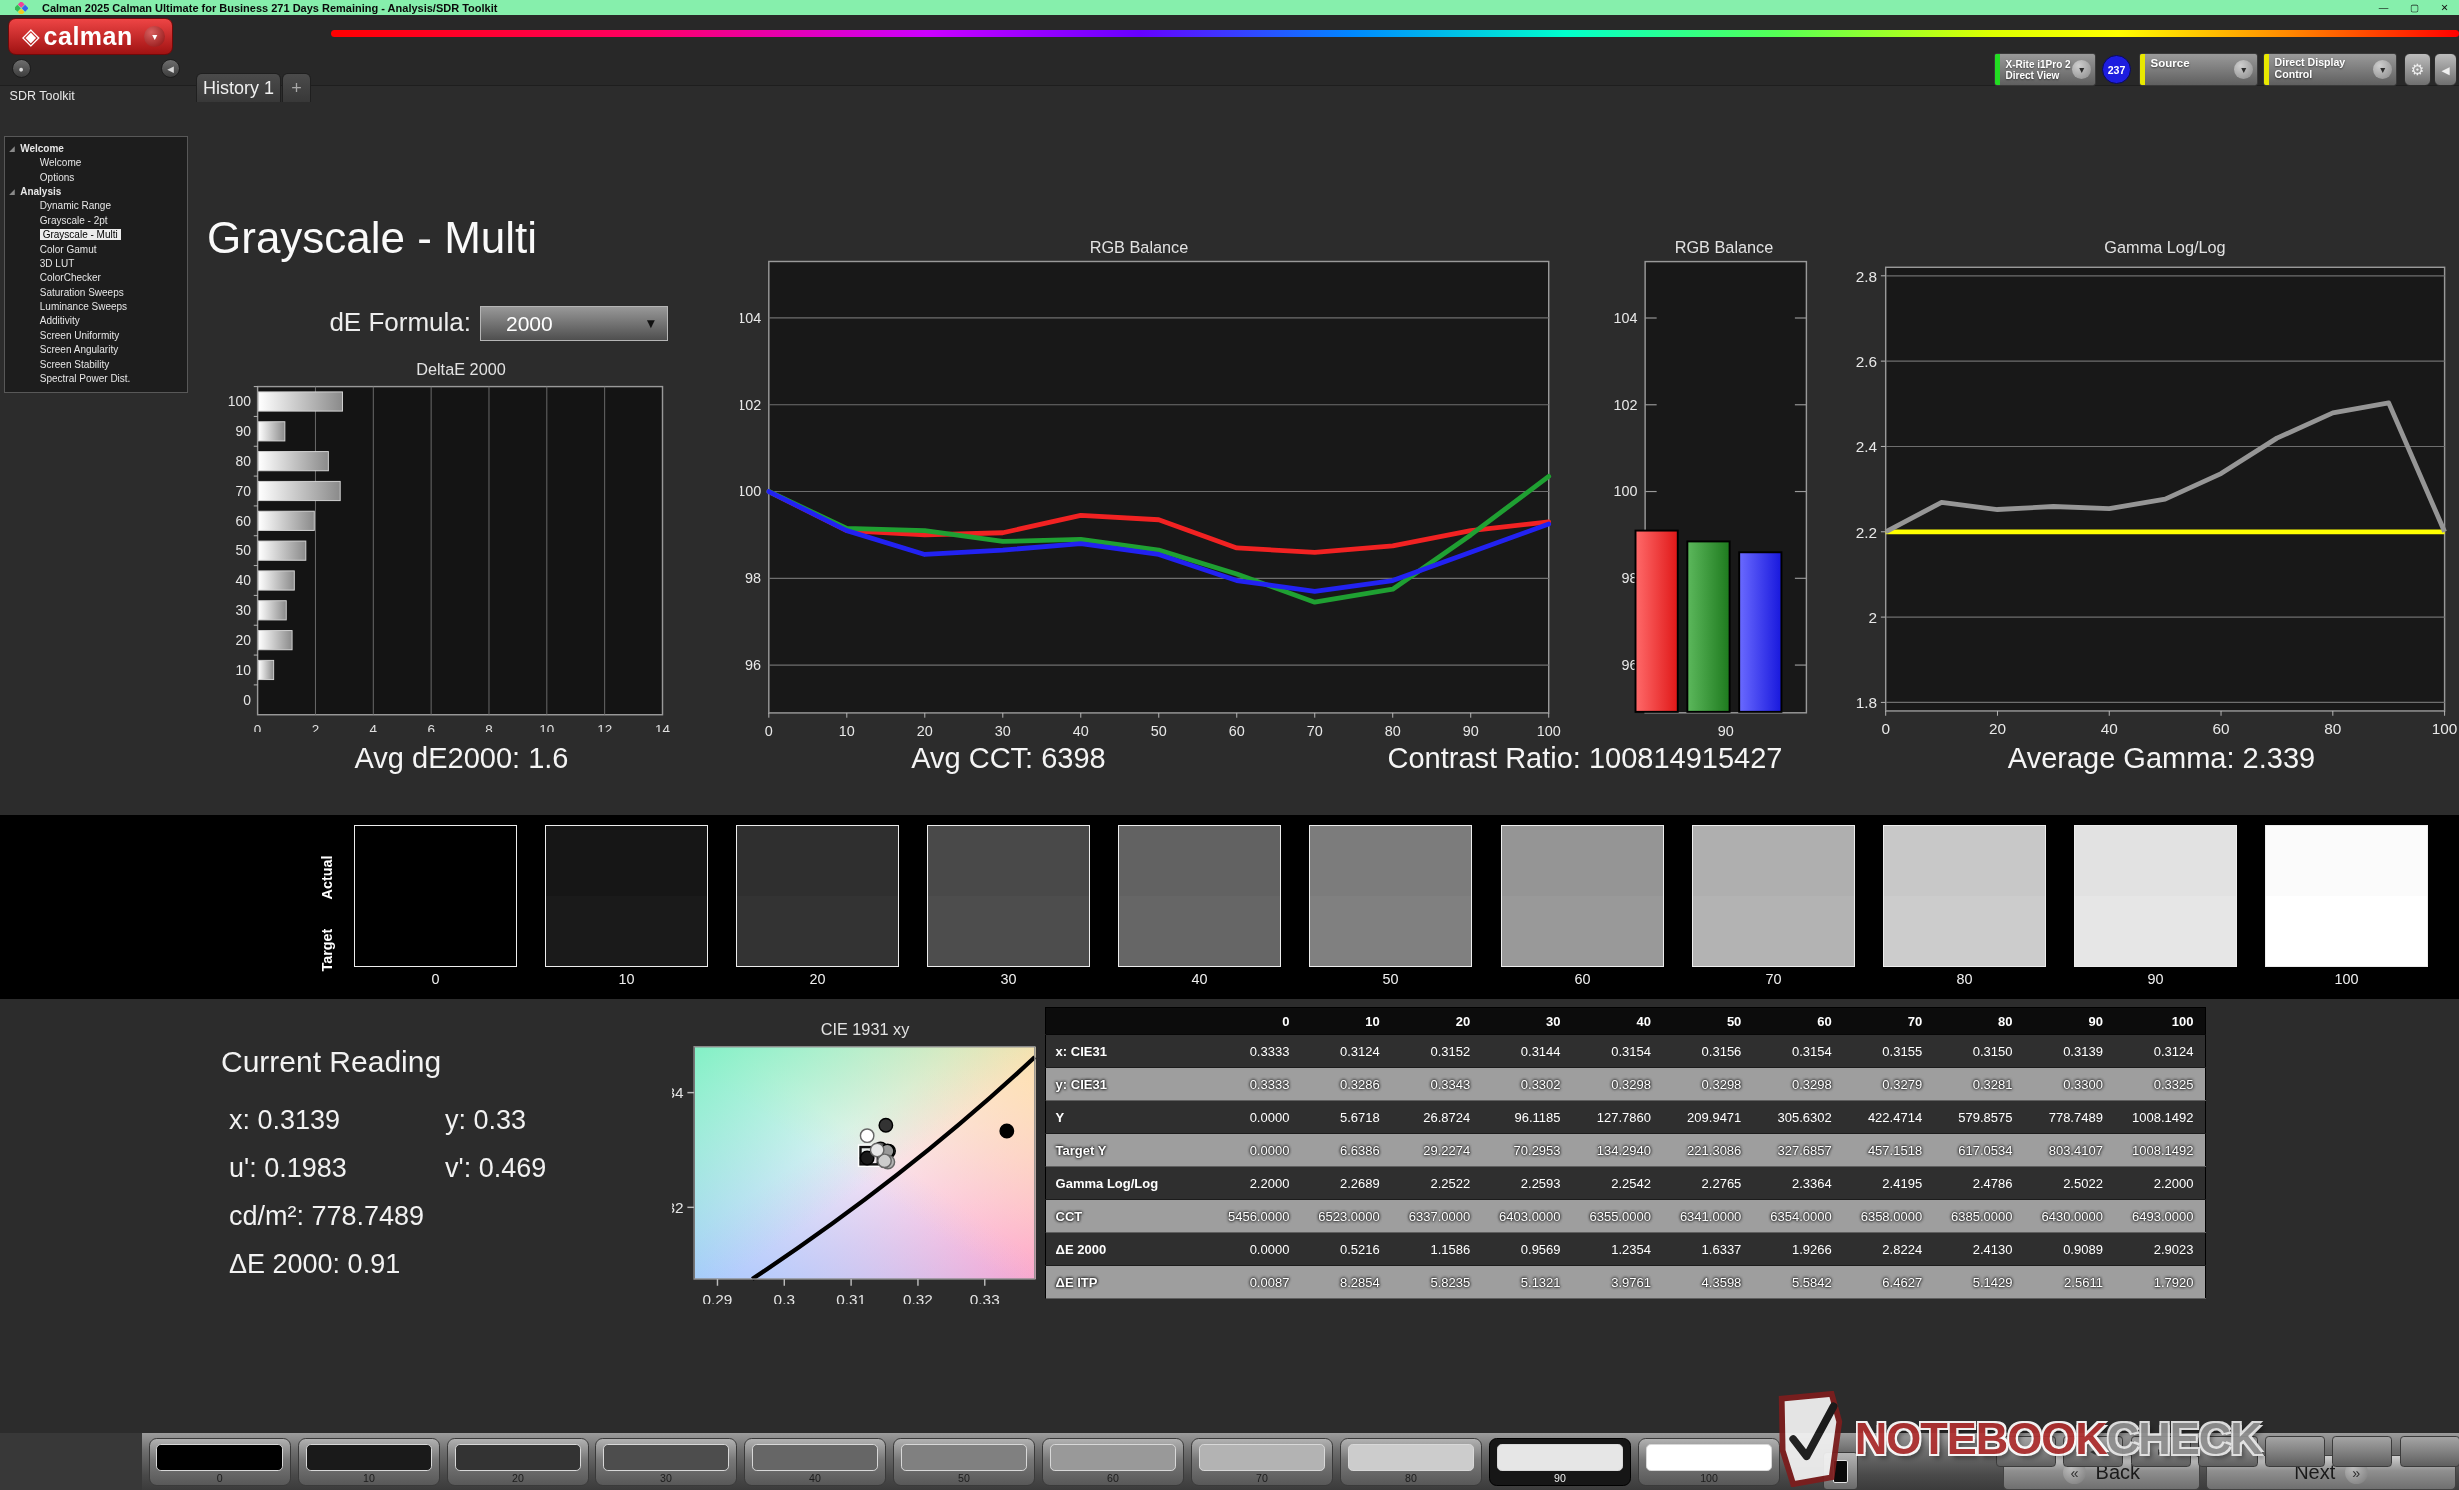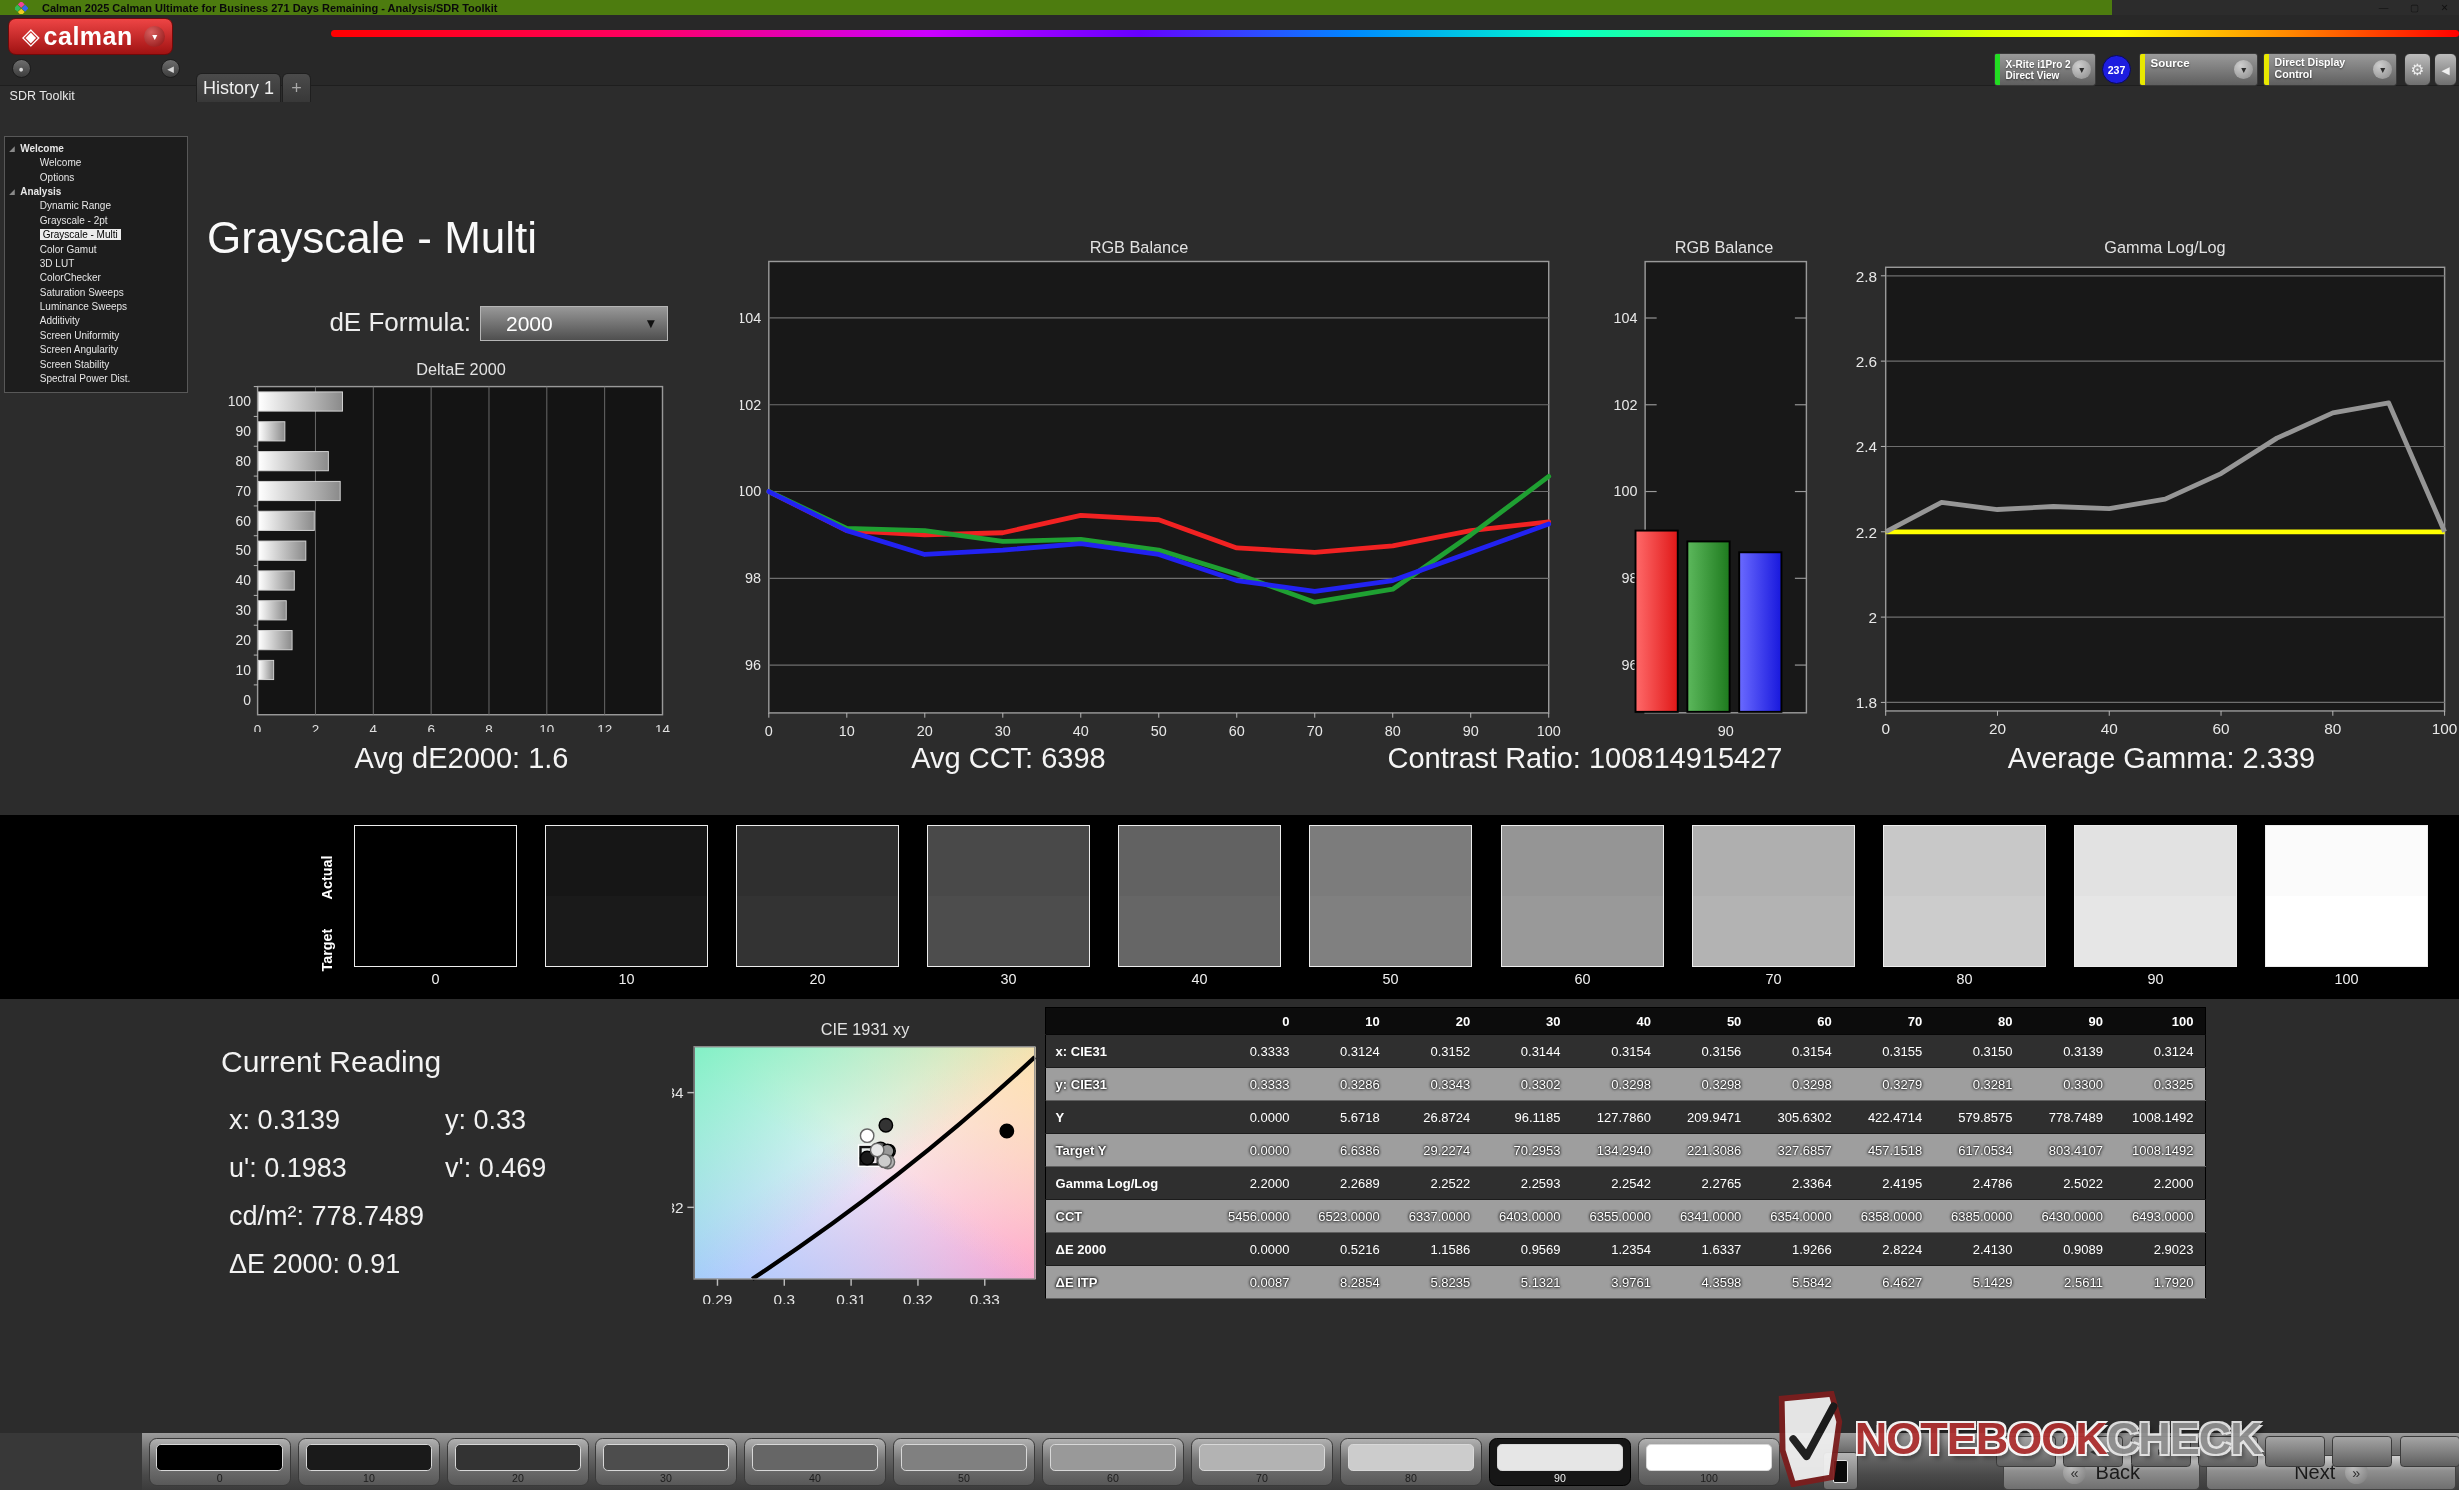--- a/index.html
+++ b/index.html
@@ -1,21 +1,21 @@
 <!DOCTYPE html>
 <html><head>
 <meta charset="utf-8">
 <style>
   html,body{margin:0;padding:0;background:#000;}
   *{box-sizing:border-box;font-family:"Liberation Sans",sans-serif;}
   #app{position:relative;width:2459px;height:1491px;background:#2c2c2c;overflow:hidden;}
   .abs{position:absolute;}
 
   
-  #titlebar{left:0;top:0;width:2112px;height:15.4px;background:#4d7c0f;color:#0a0a0a;
+  #titlebar{left:0;top:0;width:2459px;height:15.4px;background:#86efac;color:#0a0a0a;
     font-size:11px;display:flex;align-items:center;}
   #win-title{margin-left:42px;font-weight:700;}
   .winbtn{position:absolute;top:0;width:25px;height:15.4px;text-align:center;font-size:9.6px;color:#111;line-height:15.4px;}
 
   
   #header{left:0;top:15.4px;width:2459px;height:71px;background:#282828;border-bottom:1px solid #1e1e1e;}
   #calman-logo{left:7.7px;top:2.9px;width:165px;height:37px;border-radius:7.7px;
     background:linear-gradient(#ee4545,#a01212);border:1px solid #6d0a0a;display:flex;align-items:center;
     color:#fff;}
   #calman-logo .diam{font-size:23px;margin-left:13.4px;}

